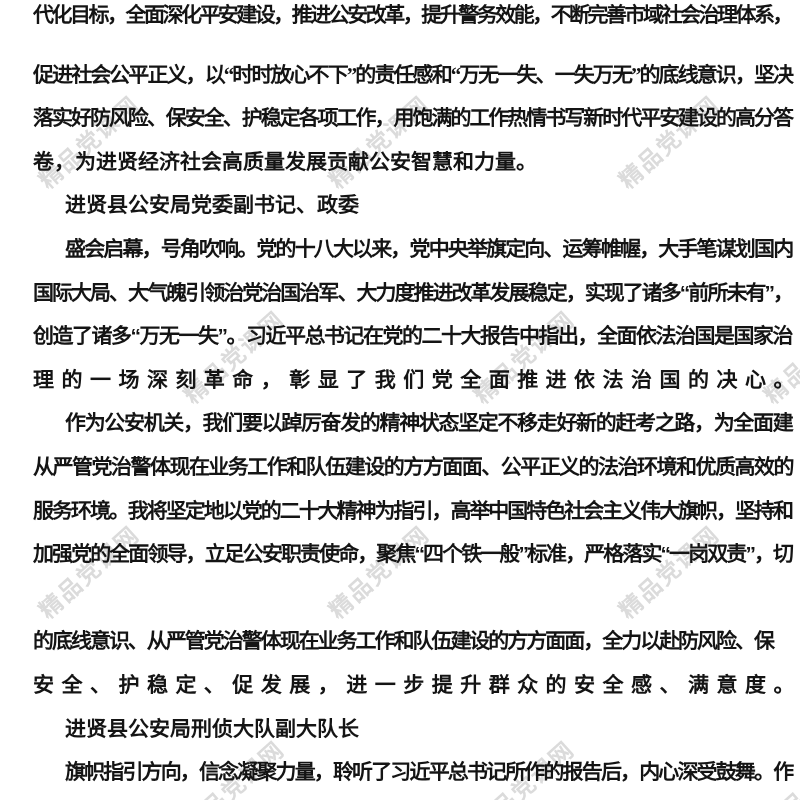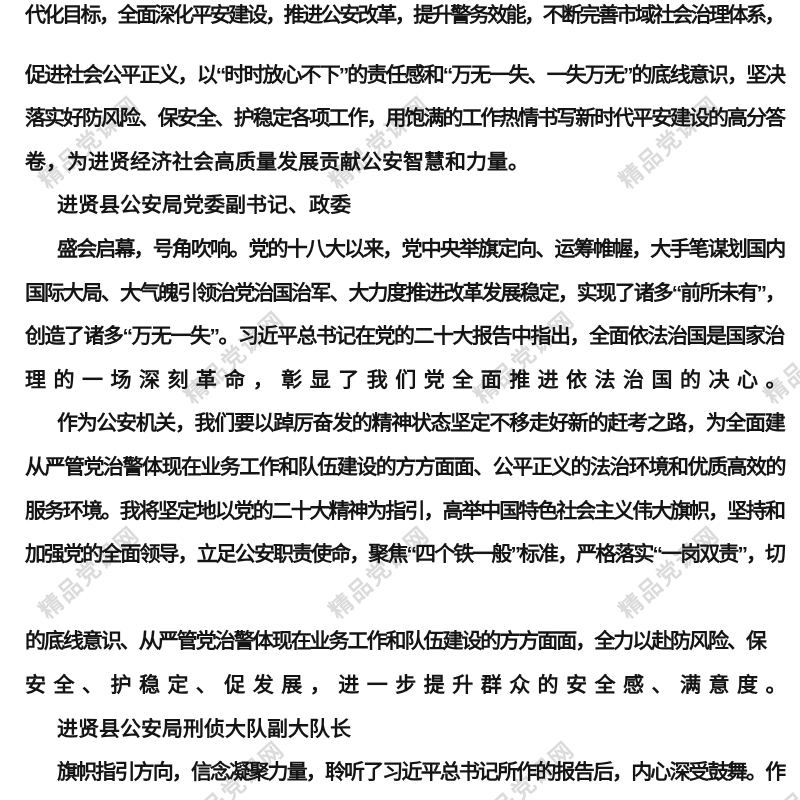--- a/index.html
+++ b/index.html
@@ -39,21 +39,21 @@
     white-space: nowrap;
     transform: rotate(-42deg);
     transform-origin: left top;
     font-family: "Liberation Sans", "DejaVu Sans", sans-serif;
     opacity: 0.92;
   }
 
   
   #text-layer {
     position: absolute;
-    left: 0;
+    left: 8px;
     top: 0;
     width: 636px;
     height: 800px;
     z-index: 3;
   }
 
   .doc-line {
     position: absolute;
     white-space: nowrap;
     color: #141414;
@@ -81,21 +81,21 @@
       <div class="watermark-cell" style="color: rgb(216, 216, 216); transform: rotate(-42deg); left: 580px; top: 860px;">精品党课网</div>
       <div class="watermark-cell" style="color: rgb(216, 216, 216); transform: rotate(-42deg); left: 870px; top: 860px;">精品党课网</div>
       <div class="watermark-cell" style="color: rgb(216, 216, 216); transform: rotate(-42deg); left: 145px; top: 1075px;">精品党课网</div>
       <div class="watermark-cell" style="color: rgb(216, 216, 216); transform: rotate(-42deg); left: 435px; top: 1075px;">精品党课网</div>
       <div class="watermark-cell" style="color: rgb(216, 216, 216); transform: rotate(-42deg); left: 725px; top: 1075px;">精品党课网</div>
       <div class="watermark-cell" style="color: rgb(216, 216, 216); transform: rotate(-42deg); left: 1015px; top: 1075px;">精品党课网</div>
     </div>
 
   <div id="text-layer">
       <div class="doc-line" style="left: 25px; top: -2px; letter-spacing: -2.5px; margin-right: 0px; transform-origin: left top; transform: scaleX(0.9993);">代化目标，全面深化平安建设，推进公安改革，提升警务效能，不断完善市域社会治理体系，</div>
-      <div class="doc-line" style="left: 25px; top: 57.6px; letter-spacing: -1.927px; margin-right: 15px; transform-origin: left top; transform: scaleX(1.0001);">促进社会公平正义，以“时时放心不下”的责任感和“万无一失、一失万无”的底线意识，坚决</div>
+      <div class="doc-line" style="left: 25px; top: 57.6px; letter-spacing: -1.927px; margin-right: 15px; transform-origin: left top; transform: scaleX(1.0001); font-family: Liberation Serif, serif;">促进社会公平正义，以“时时放心不下”的责任感和“万无一失、一失万无”的底线意识，坚决</div>
       <div class="doc-line" style="left: 25px; top: 101.2px; letter-spacing: -2.026px; margin-right: 0px; transform-origin: left top; transform: scaleX(1);">落实好防风险、保安全、护稳定各项工作，用饱满的工作热情书写新时代平安建设的高分答</div>
       <div class="doc-line" style="left: 25px; top: 144.8px;">卷，为进贤经济社会高质量发展贡献公安智慧和力量。</div>
       <div class="doc-line" style="left: 57px; top: 188.4px;">进贤县公安局党委副书记、政委</div>
       <div class="doc-line" style="left: 57px; top: 232px; letter-spacing: -1.865px; margin-right: 0px; transform-origin: left top; transform: scaleX(1.0002);">盛会启幕，号角吹响。党的十八大以来，党中央举旗定向、运筹帷幄，大手笔谋划国内</div>
       <div class="doc-line" style="left: 25px; top: 275.6px; letter-spacing: -1.975px; margin-right: 0px; transform-origin: left top; transform: scaleX(1);">国际大局、大气魄引领治党治国治军、大力度推进改革发展稳定，实现了诸多“前所未有”，</div>
       <div class="doc-line" style="left: 25px; top: 319.2px; letter-spacing: -1.487px; margin-right: 0px; transform-origin: left top; transform: scaleX(0.9994);">创造了诸多“万无一失”。习近平总书记在党的二十大报告中指出，全面依法治国是国家治</div>
       <div class="doc-line" style="left: 25px; top: 362.8px; letter-spacing: 7.462px; margin-right: 0px; transform-origin: left top; transform: scaleX(1.0006);">理的一场深刻革命，彰显了我们党全面推进依法治国的决心。</div>
       <div class="doc-line" style="left: 57px; top: 406.4px; letter-spacing: -1.333px; margin-right: 0px; transform-origin: left top; transform: scaleX(0.9995);">作为公安机关，我们要以踔厉奋发的精神状态坚定不移走好新的赶考之路，为全面建</div>
       <div class="doc-line" style="left: 25px; top: 450px; letter-spacing: -1.526px; margin-right: 0px; transform-origin: left top; transform: scaleX(1.0006);">从严管党治警体现在业务工作和队伍建设的方方面面、公平正义的法治环境和优质高效的</div>
       <div class="doc-line" style="left: 25px; top: 493.6px; letter-spacing: -2.026px; margin-right: 8px; transform-origin: left top; transform: scaleX(1); font-family: Liberation Serif, serif;">服务环境。我将坚定地以党的二十大精神为指引，高举中国特色社会主义伟大旗帜，坚持和</div>

